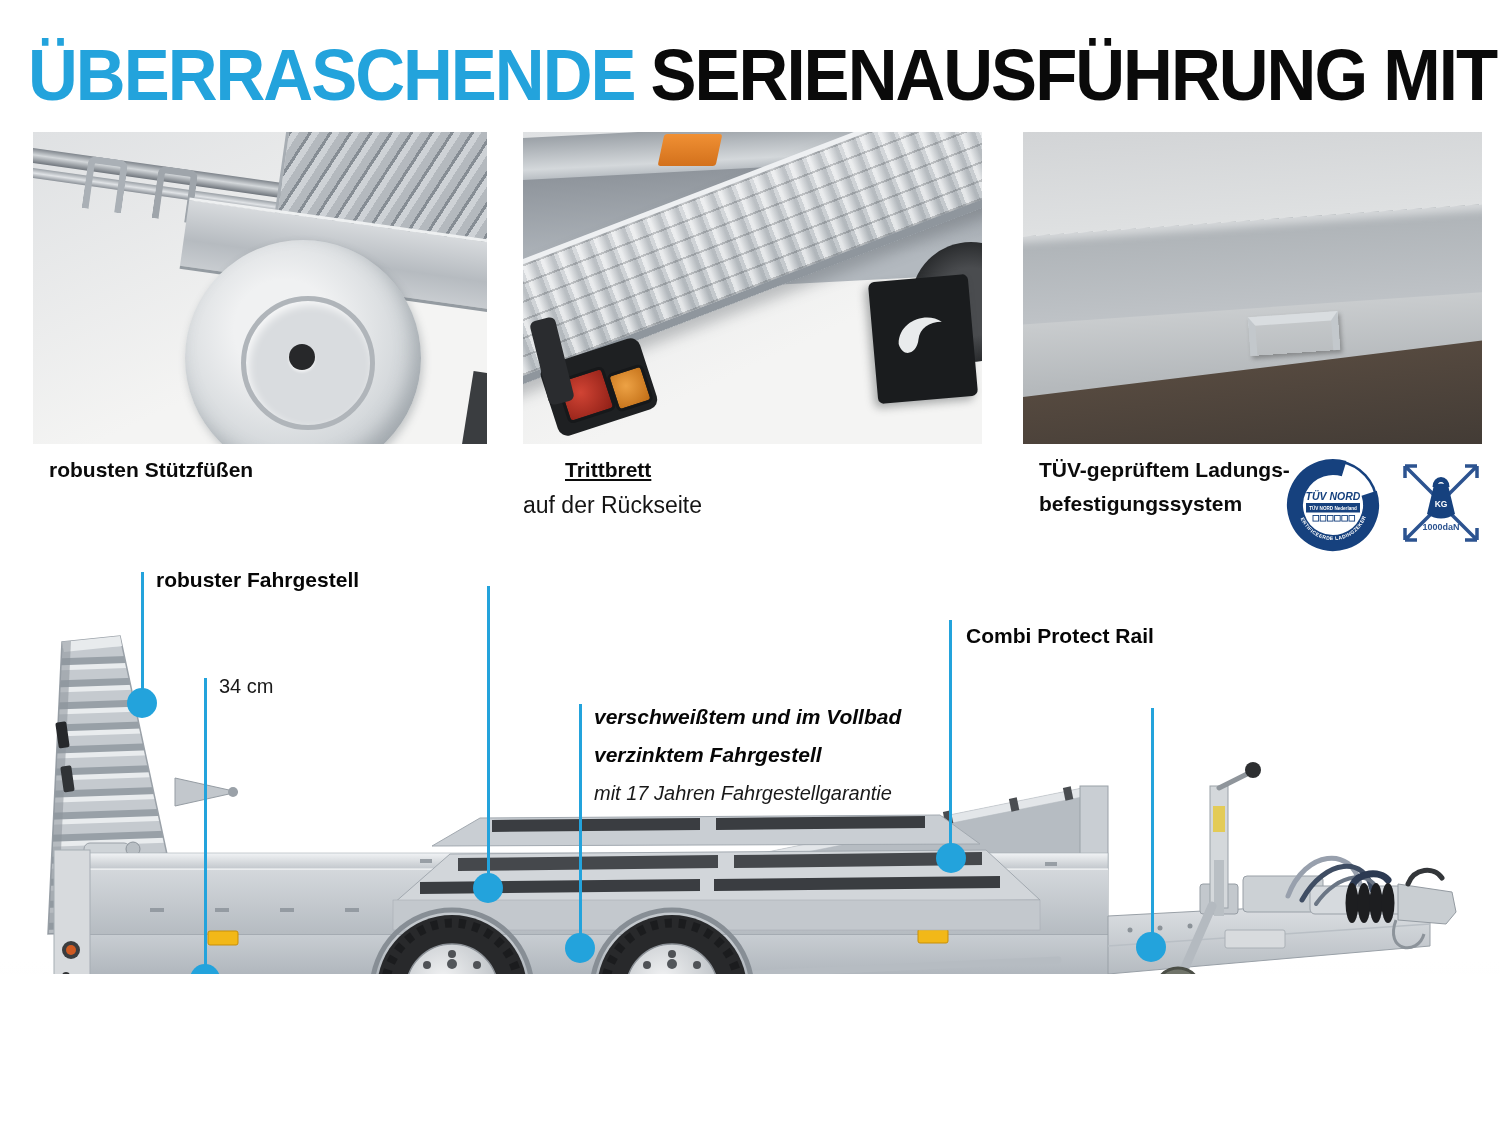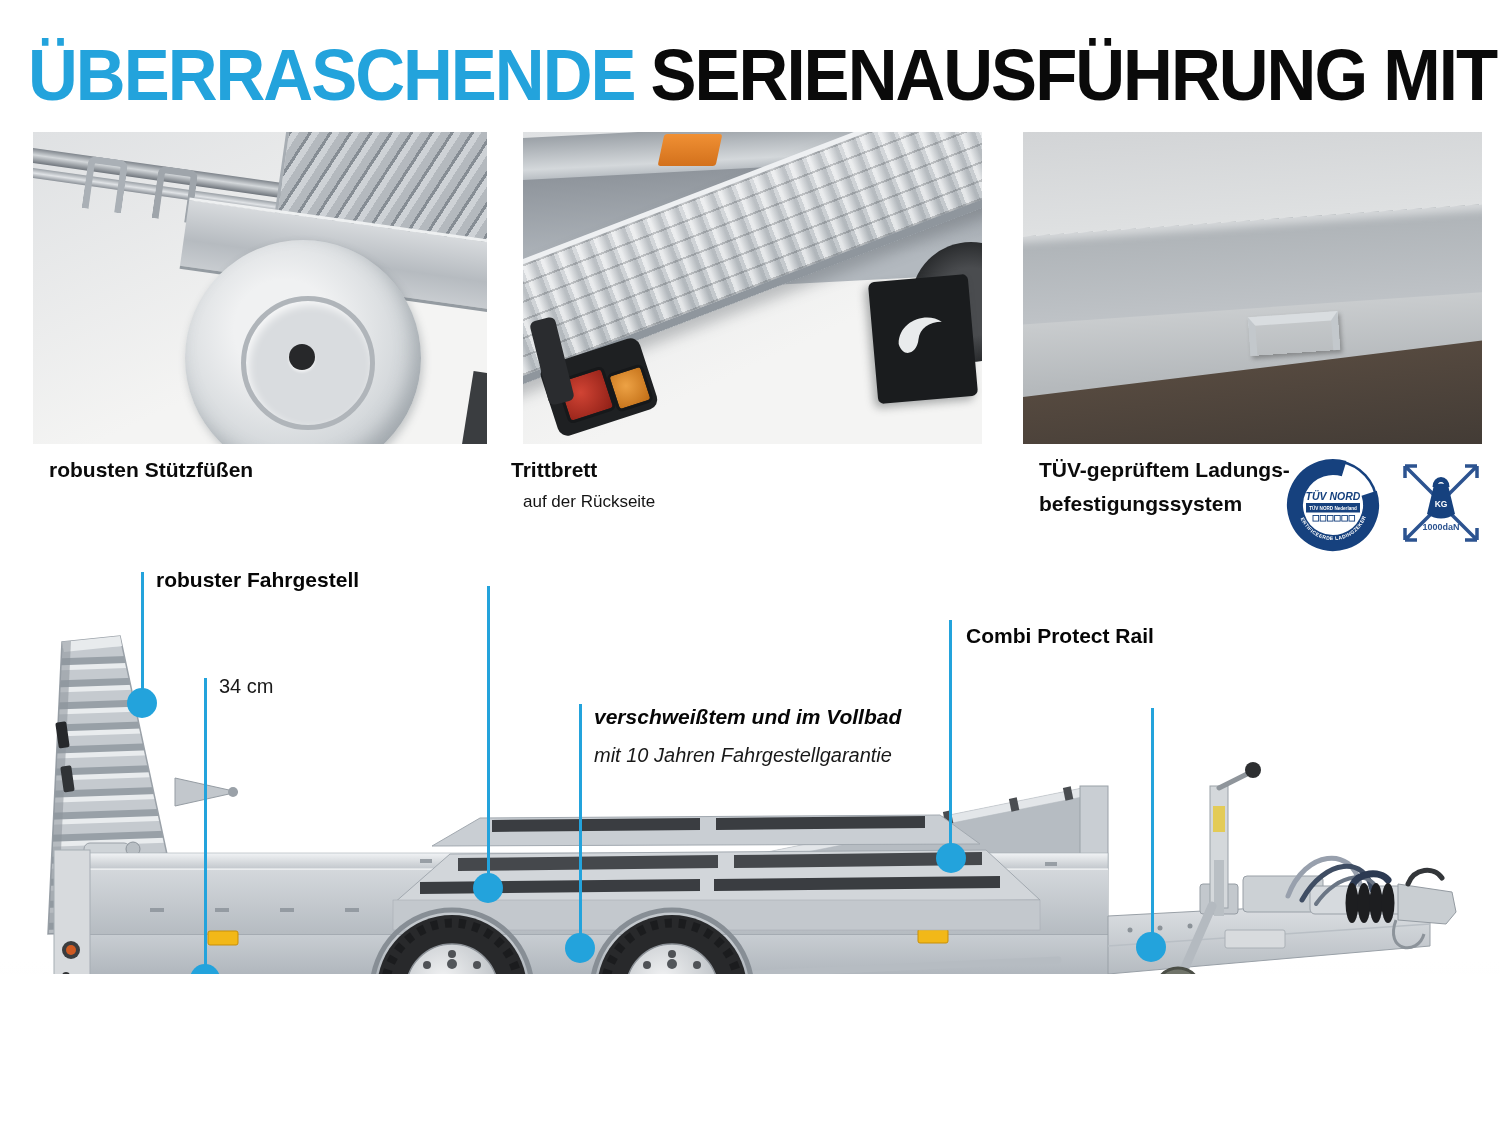--- a/index.html
+++ b/index.html
@@ -10,21 +10,21 @@
          letter-spacing:-2px;white-space:nowrap;transform:scaleY(1.04);transform-origin:left top;}
   .title .hl{color:var(--accent,#23a3dc);}
   .title .rest{color:#0a0a0a;margin-left:16px;}
   
   .photo{position:absolute;top:132px;height:312px;overflow:hidden;
          background:linear-gradient(155deg,#dfe1e3,#f4f4f3 65%);}
   .p1{left:33px;width:454px;} .p2{left:523px;width:459px;} .p3{left:1023px;width:459px;}
   .photo *{position:absolute;}
   
   .cap{position:absolute;font-size:21px;font-weight:bold;color:#0b0b0b;white-space:nowrap;margin-left:16px;}
-  .cap-sub{position:absolute;font-size:17px;font-weight:normal;color:#141414;white-space:nowrap;}
+  .cap-sub{position:absolute;font-size:23px;font-weight:normal;color:#141414;white-space:nowrap;}
   
   .callout{position:absolute;white-space:nowrap;z-index:30;}
   .callout .t{font-size:21px;font-weight:bold;line-height:38px;color:#060606;}
   .callout .s{font-size:20px;font-weight:normal;line-height:38px;color:#191919;}
   .cline{position:absolute;width:3px;background:var(--accent,#23a3dc);z-index:25;}
   .cdot{position:absolute;width:30px;height:30px;border-radius:50%;
         background:var(--accent,#23a3dc);z-index:26;}
   .badges{position:absolute;left:1283px;top:450px;z-index:20;}
   svg text{font-family:"Liberation Sans",sans-serif;}
 </style>
@@ -69,21 +69,21 @@
 
   <div class="photo p3">
     <div style="left:-14px;top:-16px;width:500px;height:108px;transform:rotate(-4deg);background:linear-gradient(#d2d4d6,#dfe1e2);border-bottom:4px solid #f1f3f3;"></div>
     <div style="left:-14px;top:88px;width:500px;height:92px;transform:rotate(-4deg);background:linear-gradient(#aeb3b7,#bfc3c7);box-shadow:inset 0 6px 8px rgba(255,255,255,.5);"></div>
     <div style="left:-14px;top:176px;width:500px;height:82px;transform:rotate(-4deg);background:linear-gradient(#c9ccce,#b5b9bc 80%);border-bottom:6px solid #e9ebec;"></div>
     <div style="left:-20px;top:236px;width:520px;height:130px;transform:rotate(-7deg);background:linear-gradient(#55493f,#3e3833);"></div>
     <div style="left:226px;top:182px;width:76px;height:30px;transform:rotate(-4deg);border:7px solid #c3c8cc;border-top:9px solid #d9dde0;border-bottom:none;box-shadow:2px 3px 4px rgba(60,60,60,.4);"></div>
   </div>
 
   <div class="cap" style="left:33px;top:458px;">robusten Stützfüßen</div>
-  <div class="cap" style="left:495px;top:458px;">Trittbrett</div>
+  <div class="cap" style="left:549px;top:458px;text-decoration:underline;">Trittbrett</div>
   <div class="cap-sub" style="left:523px;top:492px;">auf der Rückseite</div>
   <div class="cap" style="left:1023px;top:458px;">TÜV-geprüftem Ladungs-</div>
   <div class="cap" style="left:1023px;top:492px;">befestigungssystem</div>
 
   <svg class="badges" width="212" height="112" viewBox="0 0 212 112">
     <g>
       <circle cx="50" cy="55" r="30" fill="#ffffff"></circle>
       <circle cx="50" cy="55" r="38" fill="none" stroke="#16417e" stroke-width="16" stroke-dasharray="202 37" transform="rotate(-18 50 55)"></circle>
       <path d="M57.6,11.7 A44,44 0 0 1 93.8,51.2" fill="none" stroke="#16417e" stroke-width="2.5"></path>
       <text x="50" y="50" font-size="10.5" font-weight="bold" font-style="italic" fill="#16417e" text-anchor="middle">TÜV NORD</text>
@@ -344,19 +344,20 @@
   <div class="cdot" style="left:1136px;top:932px;"></div>
 
   <div class="callout" style="left:156px;top:561px;">
     <div class="t">robuster Fahrgestell</div>
   </div>
   <div class="callout" style="left:219px;top:667px;">
     <div class="s">34 cm</div>
   </div>
   <div class="callout" style="left:594px;top:698px;font-style:italic;">
     <div class="t">verschweißtem und im Vollbad</div>
-    <div class="s">mit 10 Jahren Fahrgestellgarantie</div>
+    <div class="t">verzinktem Fahrgestell</div>
+    <div class="s">mit 17 Jahren Fahrgestellgarantie</div>
   </div>
   <div class="callout" style="left:966px;top:617px;">
     <div class="t">Combi Protect Rail</div>
   </div>
 
 </div>
 
 </body></html>

